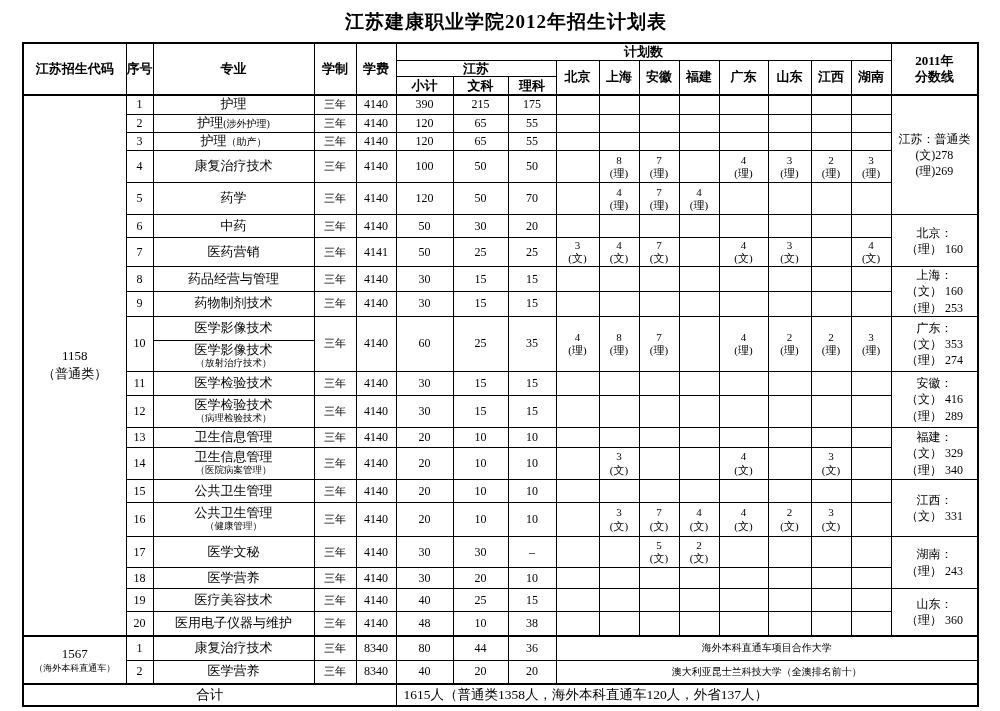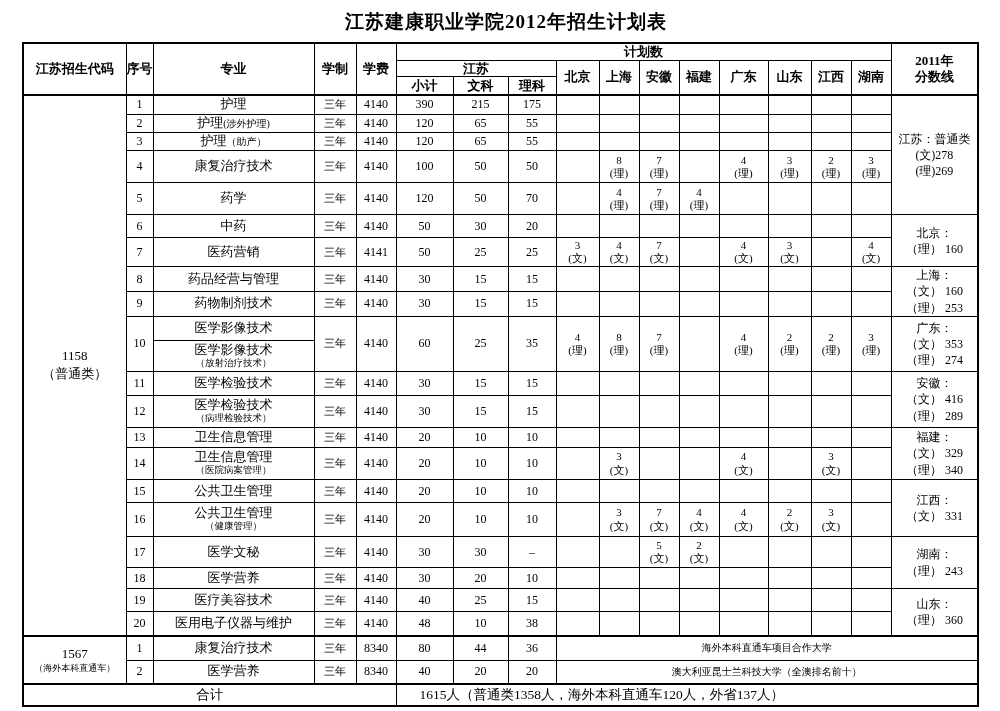--- a/index.html
+++ b/index.html
@@ -41,21 +41,21 @@
     height:23px;display:flex;align-items:center;justify-content:center;
     border-bottom:1px solid #000;
   }
   td.major .bot{padding:2px 0}
   td.code{font-size:13px;line-height:1.4}
   td.code .small{font-size:9px;line-height:1.3}
   td.prov{font-size:11px;line-height:1.2}
   td.score{font-size:12px;line-height:1.35}
   td.note{font-size:10px}
   td.total-label{font-size:13.5px}
-  td.total-value{text-align:left;padding-left:23px;font-size:13.5px}
+  td.total-value{text-align:left;padding-left:7px;font-size:13.5px}
 </style>
 </head>
 <body>
 
 <div class="title">江苏建康职业学院2012年招生计划表</div>
 
 <table class="tbl">
   <colgroup>
     <col style="width:103px">
       <col style="width:27px">

